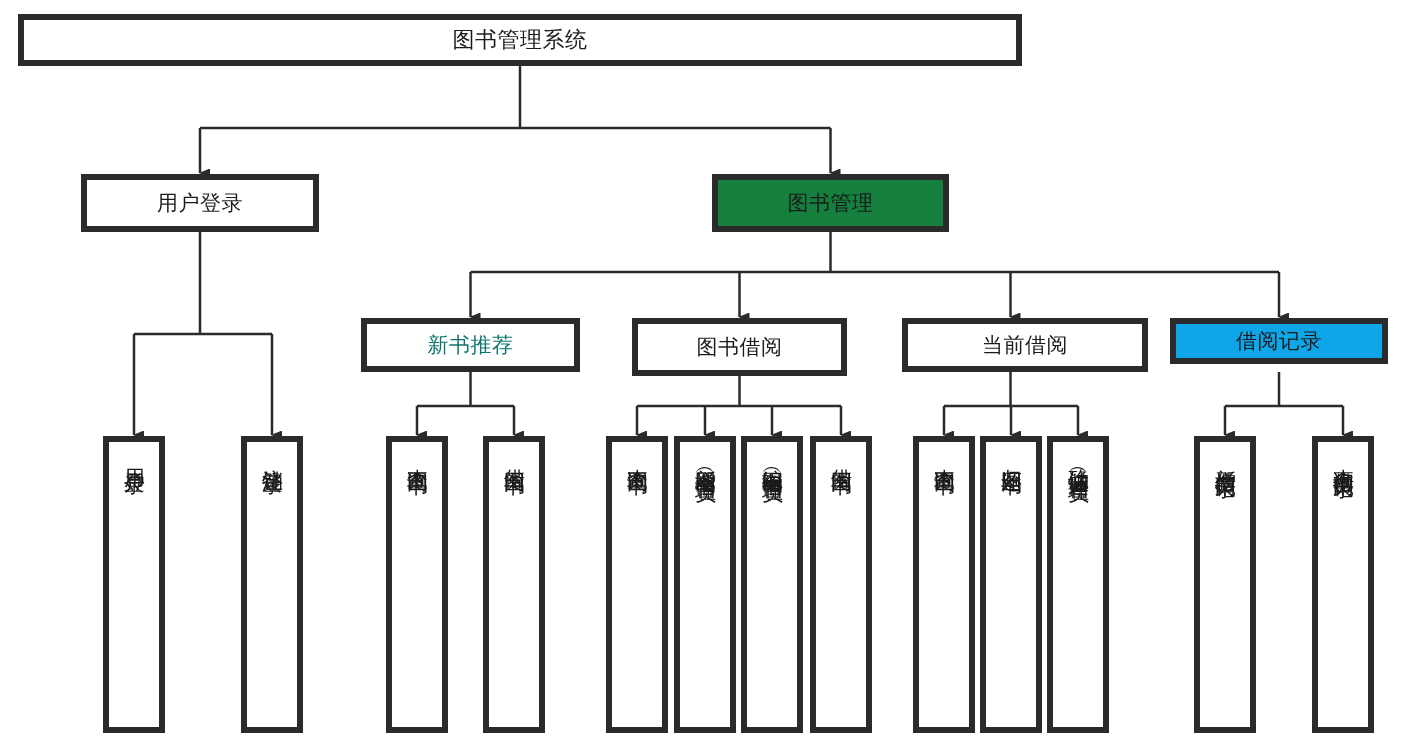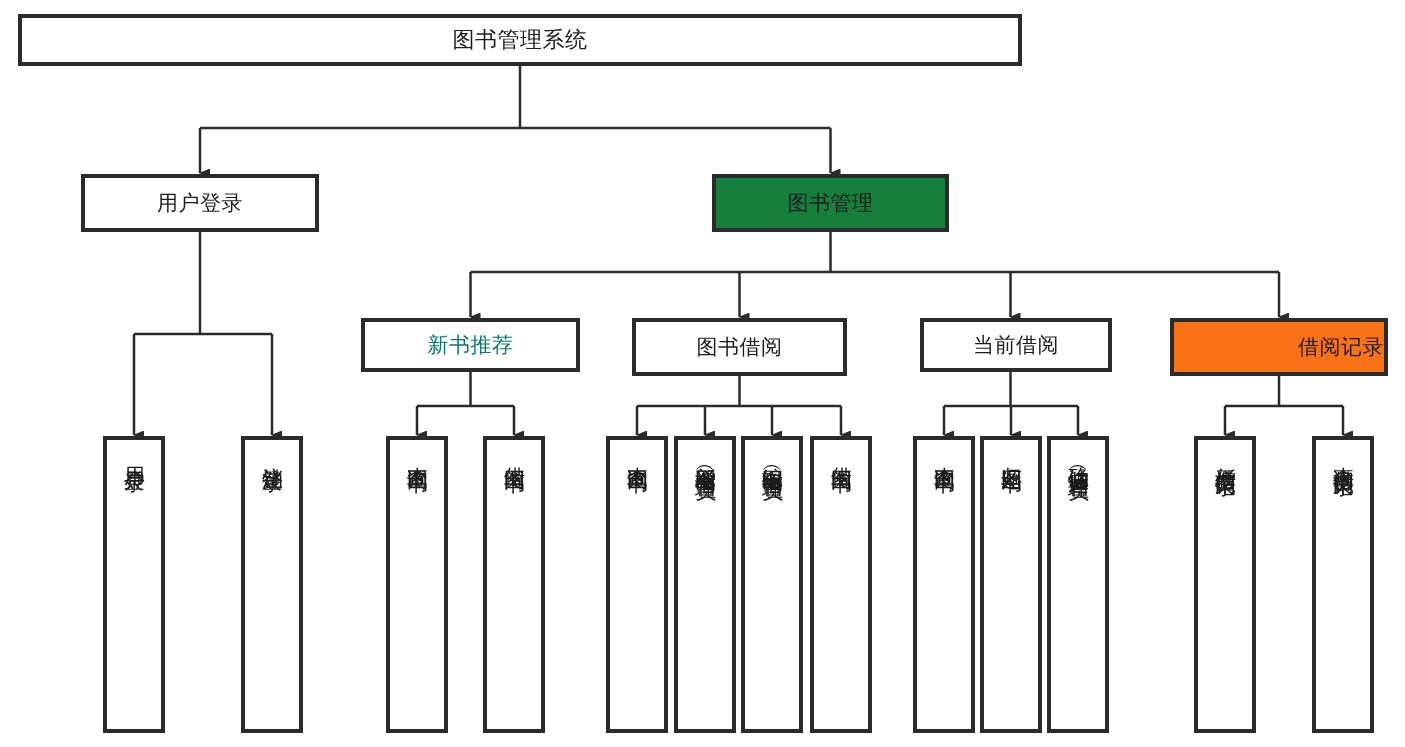--- a/index.html
+++ b/index.html
@@ -23,21 +23,21 @@
     left: 0;
     top: 0;
     width: 1405px;
     height: 747px;
     pointer-events: none;
   }
   .node {
     position: absolute;
     box-sizing: border-box;
     background: #ffffff;
-    border: 4px solid #8b5cf6;
+    border: 6px solid #8b5cf6;
     display: flex;
     align-items: center;
     justify-content: center;
     color: #1b1b1b;
   }
   .node-label {
     display: block;
     text-align: center;
     line-height: 1.15;
     white-space: nowrap;
@@ -132,24 +132,24 @@
       </div>
       <div class="node horizontal" style="left: 712px; top: 174px; width: 237px; height: 58px; border-color: rgb(43, 43, 43); background: #15803d; color: rgb(27, 27, 27);">
         <span class="node-label">图书管理</span>
       </div>
       <div class="node horizontal" style="left: 361px; top: 318px; width: 219px; height: 54px; border-color: rgb(43, 43, 43); background: rgb(255, 255, 255); color: #0f766e;">
         <span class="node-label">新书推荐</span>
       </div>
       <div class="node horizontal" style="left: 632px; top: 318px; width: 215px; height: 58px; border-color: rgb(43, 43, 43); background: rgb(255, 255, 255); color: rgb(27, 27, 27);">
         <span class="node-label">图书借阅</span>
       </div>
-      <div class="node horizontal" style="left: 902px; top: 318px; width: 192px; height: 54px; border-color: rgb(43, 43, 43); background: rgb(255, 255, 255); color: rgb(27, 27, 27); margin-left: 18px;">
+      <div class="node horizontal" style="left: 902px; top: 318px; width: 246px; height: 54px; border-color: rgb(43, 43, 43); background: rgb(255, 255, 255); color: rgb(27, 27, 27);">
         <span class="node-label">当前借阅</span>
       </div>
-      <div class="node horizontal" style="left: 1170px; top: 318px; width: 218px; height: 58px; border-color: rgb(43, 43, 43); background: #f97316; color: rgb(27, 27, 27); justify-content: flex-end;">
+      <div class="node horizontal" style="left: 1170px; top: 318px; width: 218px; height: 46px; border-color: rgb(43, 43, 43); background: #0ea5e9; color: rgb(27, 27, 27);">
         <span class="node-label">借阅记录</span>
       </div>
       <div class="node vertical" style="left: 103px; top: 436px; width: 62px; height: 297px; border-color: rgb(43, 43, 43); background: rgb(255, 255, 255); color: rgb(27, 27, 27);">
         <span class="node-label">用户登录</span>
       </div>
       <div class="node vertical" style="left: 241px; top: 436px; width: 62px; height: 297px; border-color: rgb(43, 43, 43); background: rgb(255, 255, 255); color: rgb(27, 27, 27);">
         <span class="node-label">注销登录</span>
       </div>
       <div class="node vertical" style="left: 386px; top: 436px; width: 62px; height: 297px; border-color: rgb(43, 43, 43); background: rgb(255, 255, 255); color: rgb(27, 27, 27);">
         <span class="node-label">查询图书</span>

